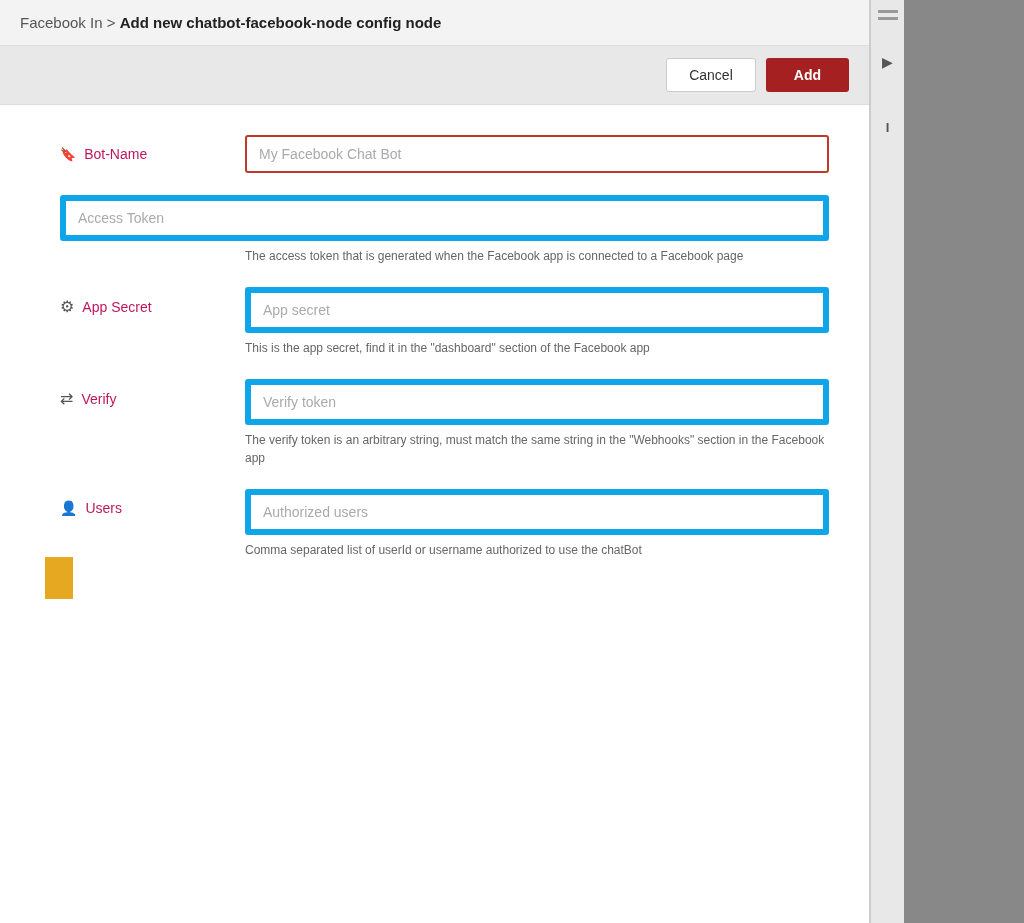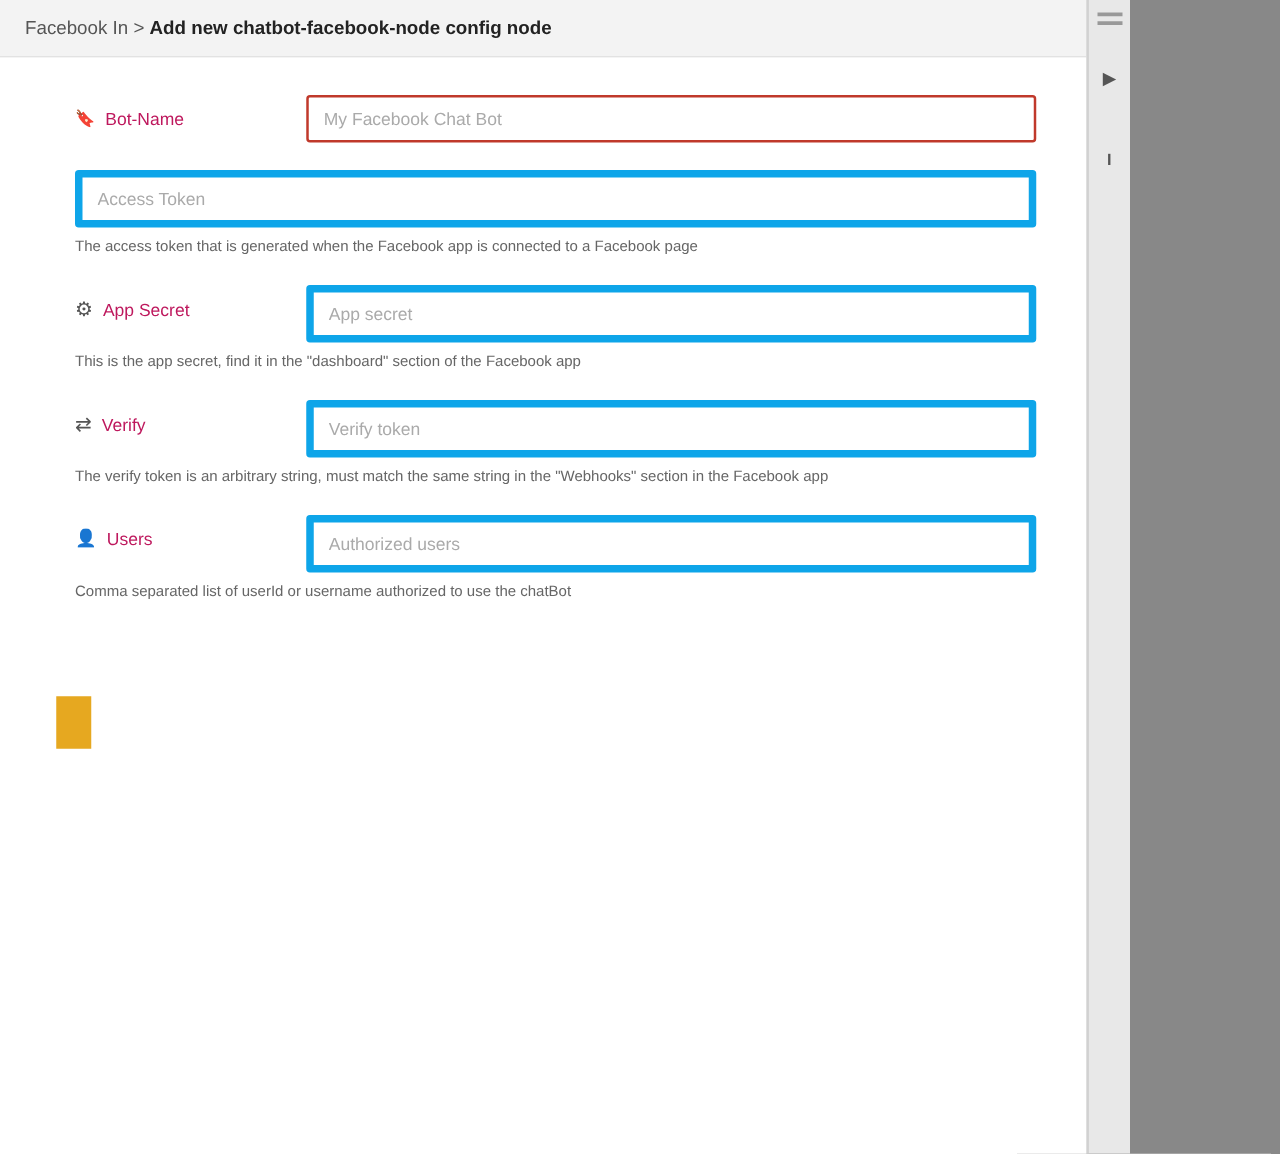--- a/index.html
+++ b/index.html
@@ -110,20 +110,21 @@
 
     .form-input::placeholder {
       color: #aaa;
     }
 
     .form-input.highlighted {
       border: 2px solid #c0392b;
     }
 
     .form-hint {
+      margin-left: 185px;
       font-size: 12px;
       color: #666;
       margin-bottom: 22px;
       margin-top: 5px;
       line-height: 1.5;
     }
 
     .right-panel {
       width: 34px;
       background: #e8e8e8;
@@ -160,20 +161,24 @@
 <body>
 
 <div class="main-panel">
 
   <div class="header">
     <span class="breadcrumb">
       <span>Facebook In &gt; </span><strong>Add new chatbot-facebook-node config node</strong>
     </span>
   </div>
 
+  <div class="toolbar">
+    <button class="btn-cancel">Cancel</button>
+    <button class="btn-add">Add</button>
+  </div>
 
   <div class="form-body">
 
     <div class="form-row">
       <div class="form-label">
         <span class="icon bookmark-icon"></span>
         <span>Bot-Name</span>
       </div>
       <input class="form-input highlighted" type="text" placeholder="My Facebook Chat Bot" style="">
     </div>

